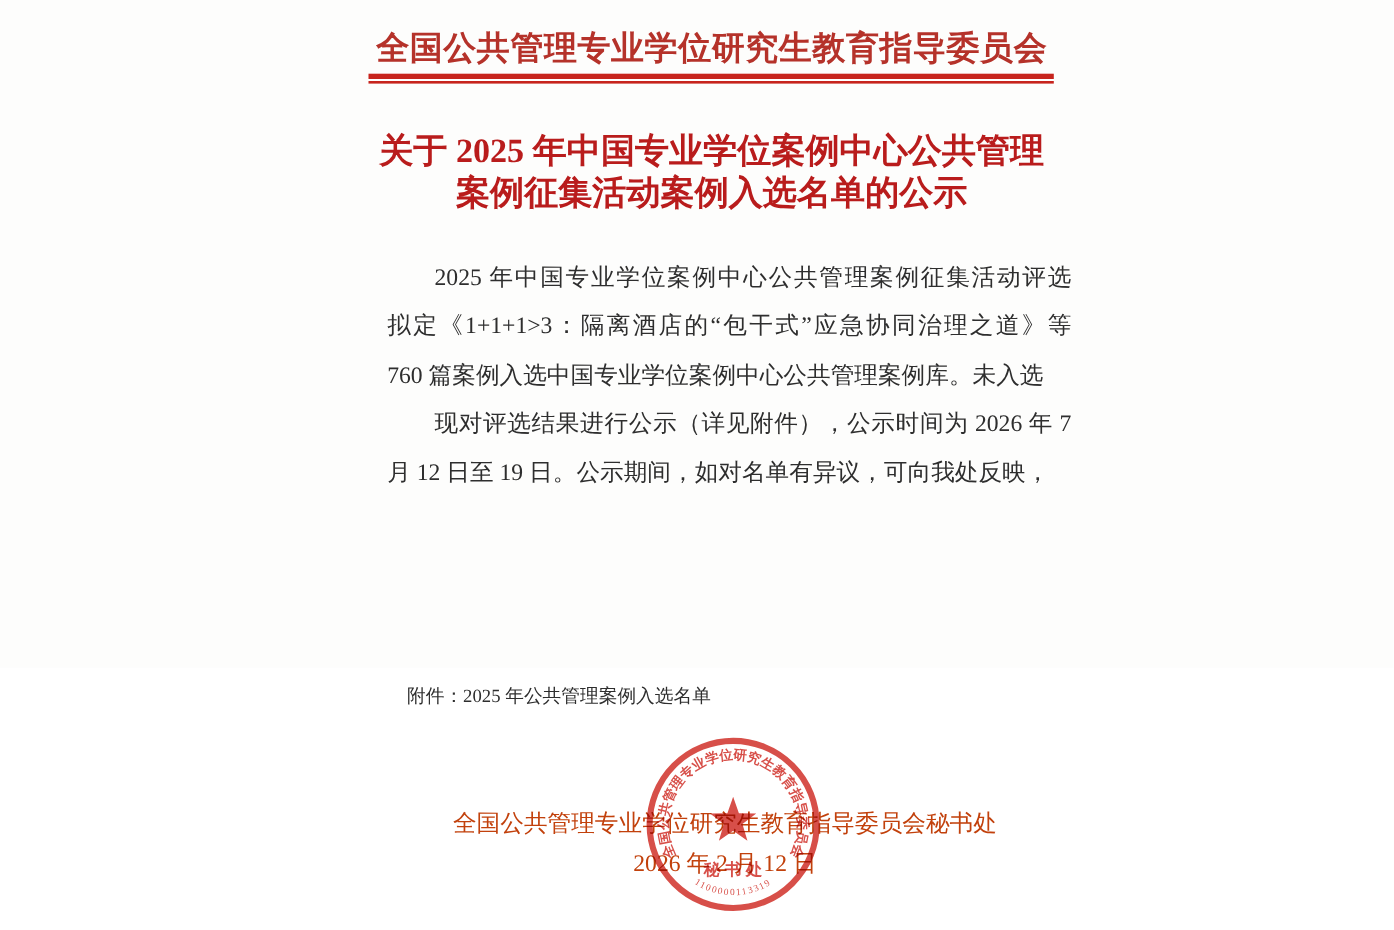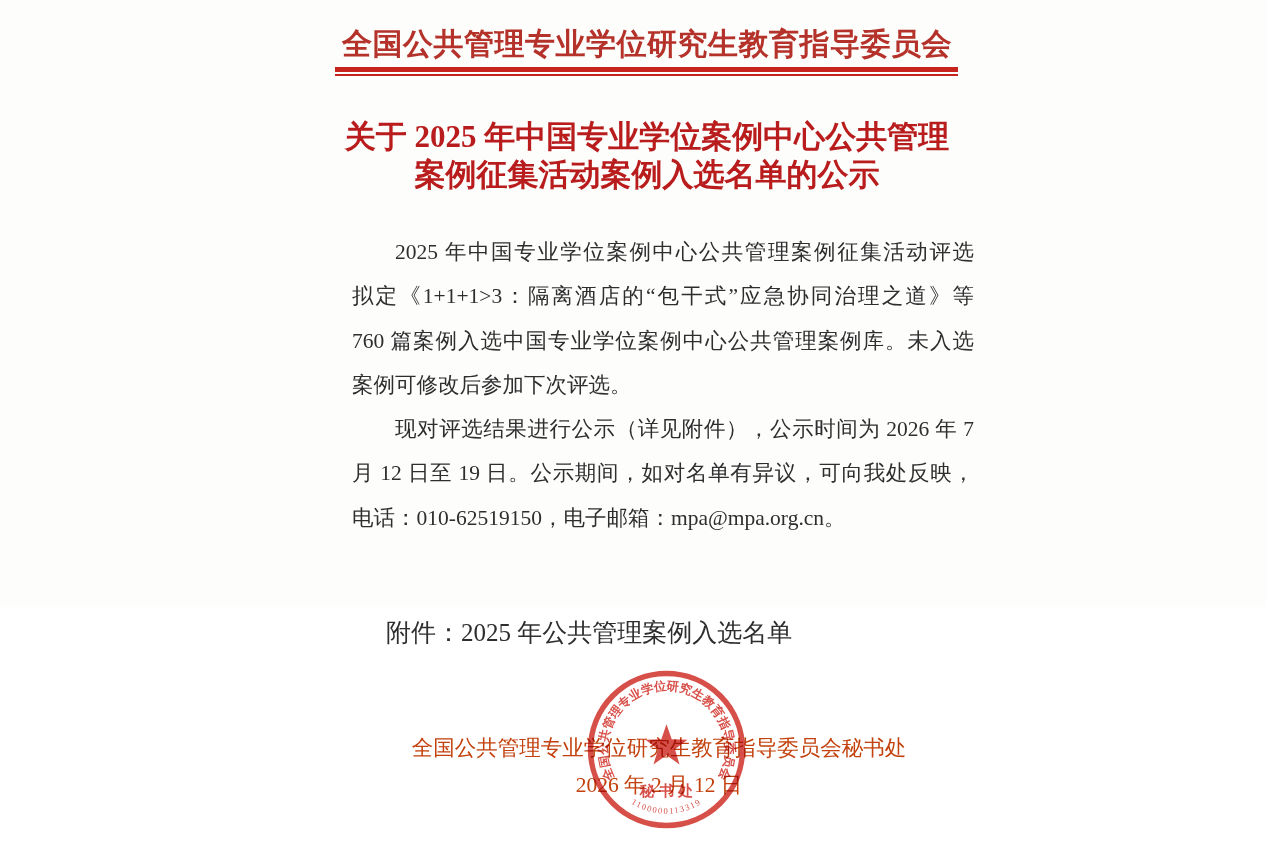--- a/index.html
+++ b/index.html
@@ -49,21 +49,21 @@
   .line {
     line-height: 44.3px;
     text-align: justify;
     white-space: nowrap;
   }
   .para .line:not(:last-child) { text-align-last: justify; white-space: normal; }
   .para .line:first-child { text-indent: 2em; }
   .attachment {
     position: absolute;
     left: 336px; top: 611px; width: 622px;
-    font-size: 25px; color: #2e2e2e;
+    font-size: 17px; color: #2e2e2e;
     line-height: 44px;
     text-indent: 2em;
   }
   
   .signature {
     position: absolute;
     left: 336px; top: 730px; width: 646px;
     text-align: center;
     font-size: 21.5px; color: #c2410c;
   }
@@ -90,26 +90,24 @@
   <div class="doc-title">
     <div>关于 2025 年中国专业学位案例中心公共管理</div>
     <div>案例征集活动案例入选名单的公示</div>
   </div>
 
   <div class="body-text">
     <div class="para">
         <div class="line">2025 年中国专业学位案例中心公共管理案例征集活动评选</div>
         <div class="line">拟定《1+1+1&gt;3：隔离酒店的“包干式”应急协同治理之道》等</div>
         <div class="line">760 篇案例入选中国专业学位案例中心公共管理案例库。未入选</div>
-        <div class="line">案例可修改后参加下次评选。</div>
       </div>
     <div class="para">
         <div class="line">现对评选结果进行公示（详见附件），公示时间为 2026 年 7</div>
         <div class="line">月 12 日至 19 日。公示期间，如对名单有异议，可向我处反映，</div>
-        <div class="line">电话：010-62519150，电子邮箱：mpa@mpa.org.cn。</div>
       </div>
   </div>
 
   <div class="attachment">附件：2025 年公共管理案例入选名单</div>
 
   <div class="signature">
     <div>全国公共管理专业学位研究生教育指导委员会秘书处</div>
     <div>2026 年 2 月 12 日</div>
   </div>
 

